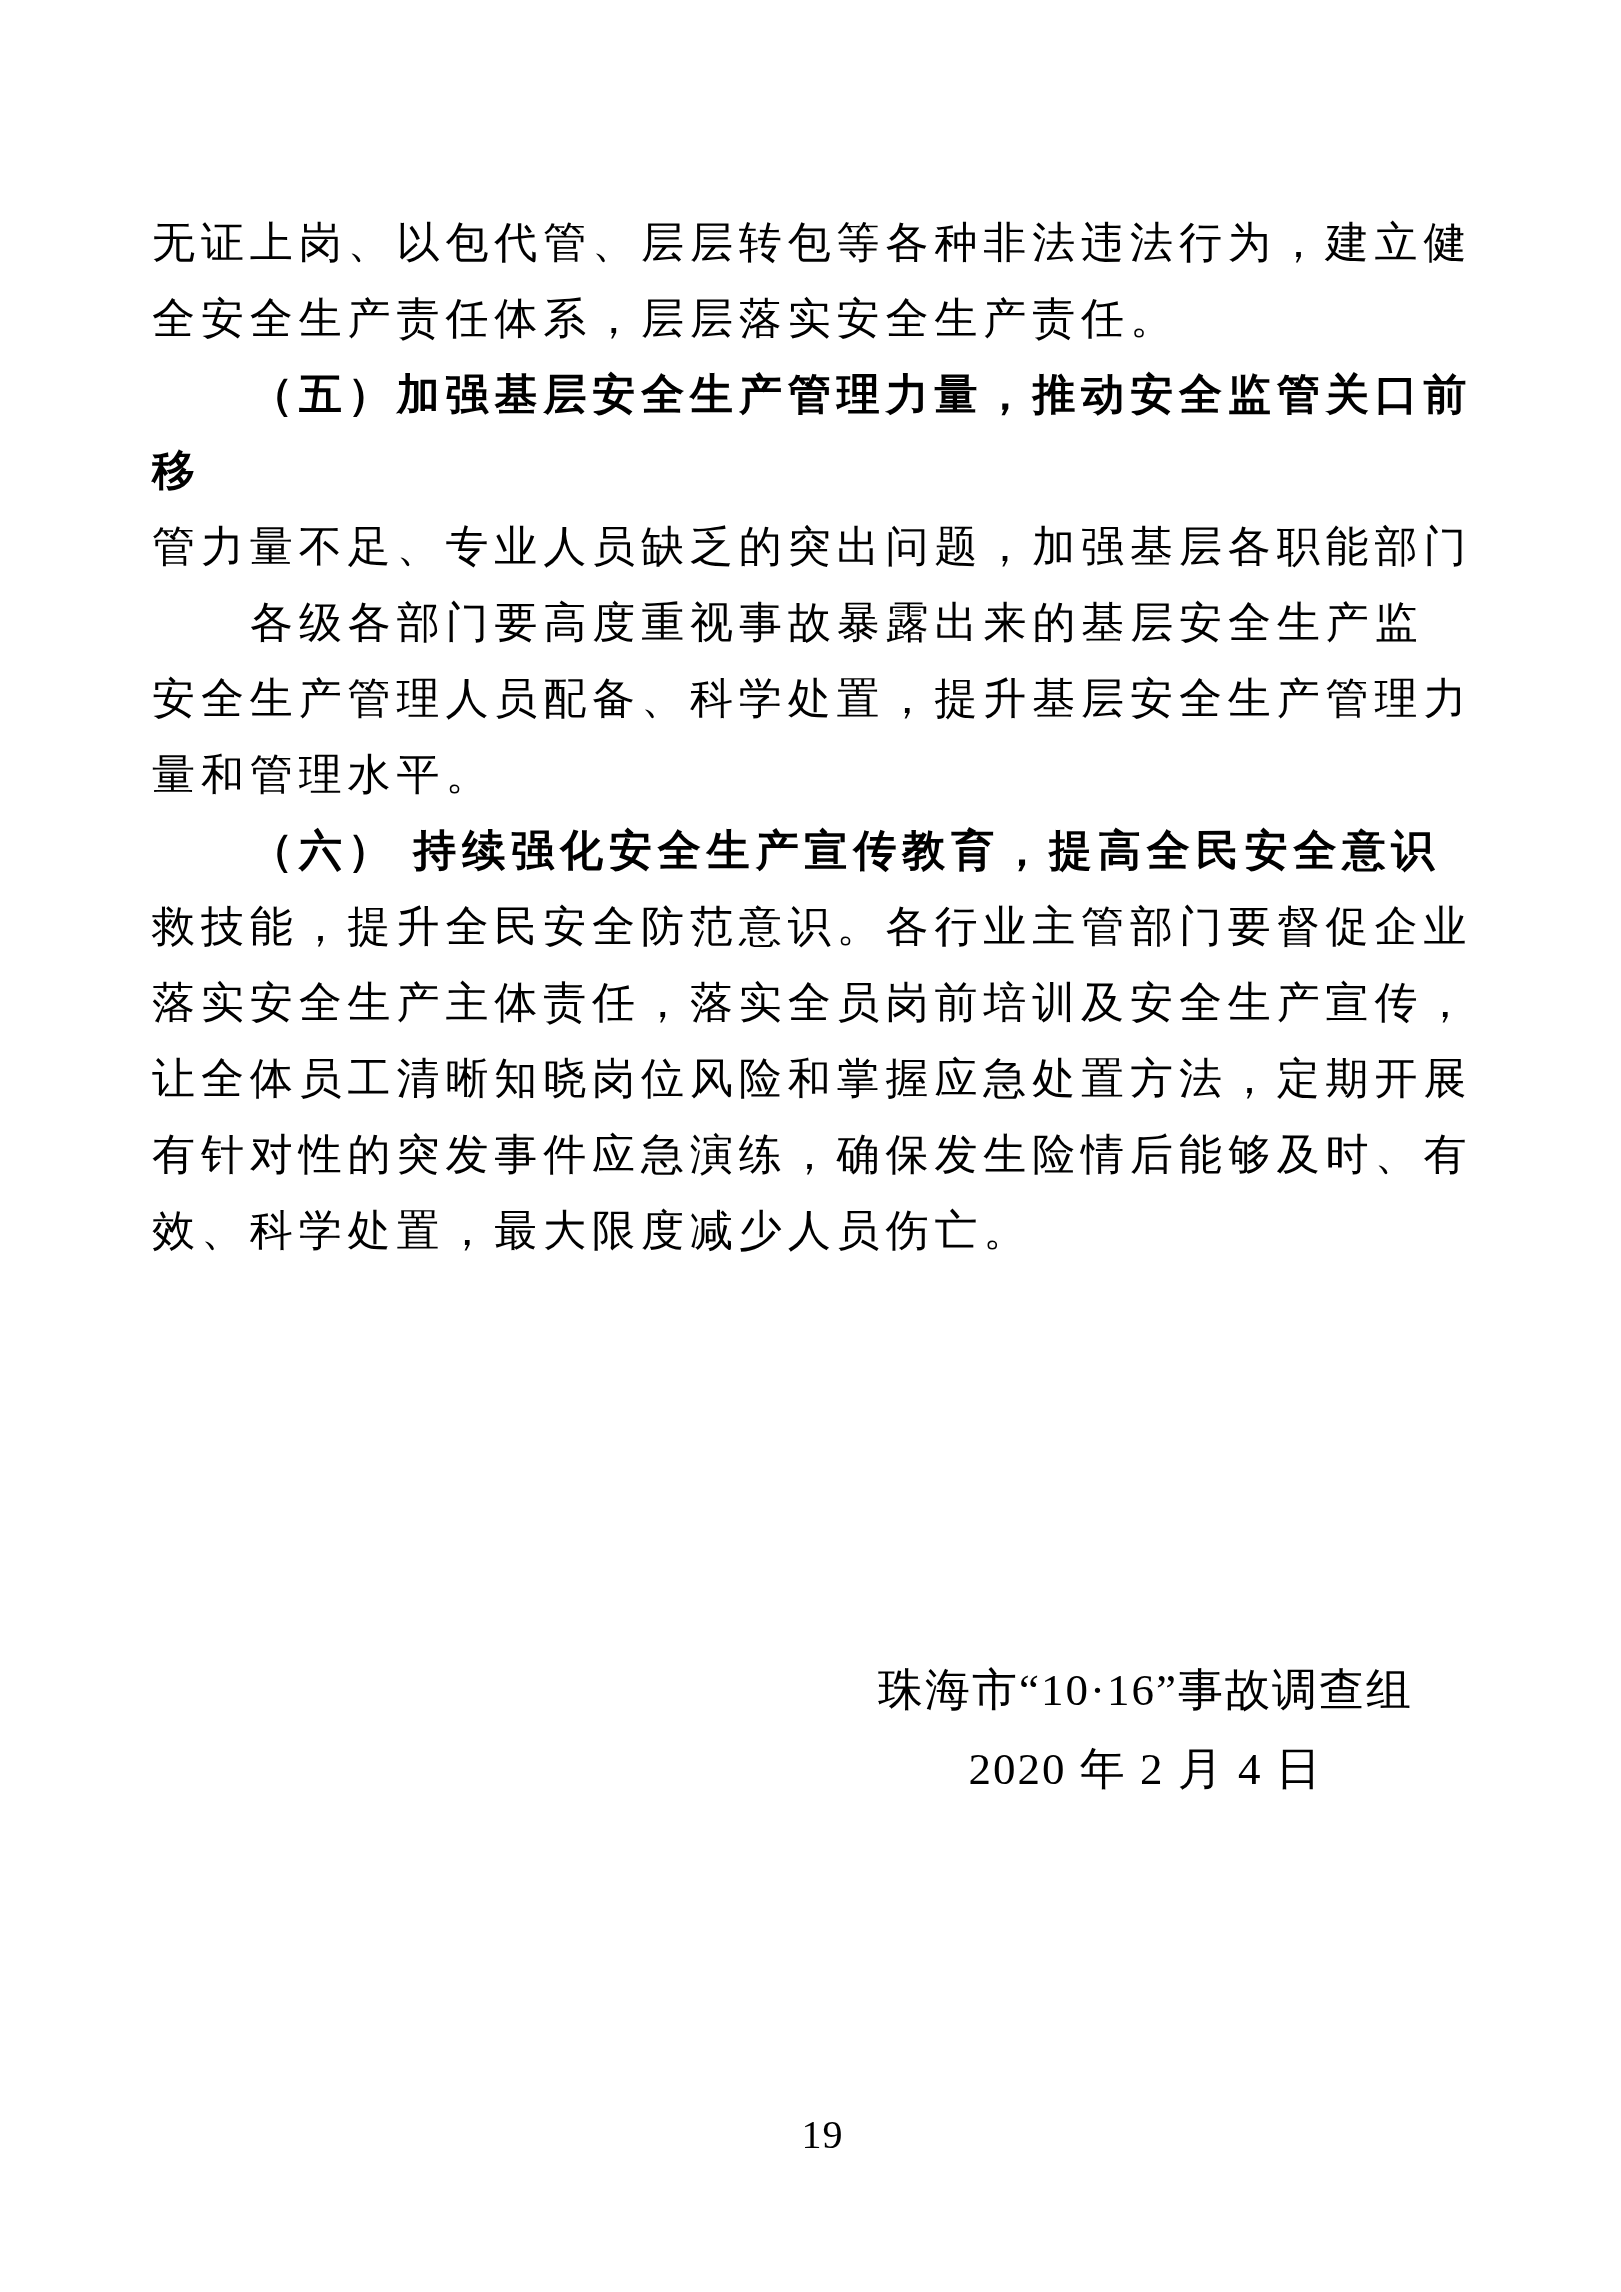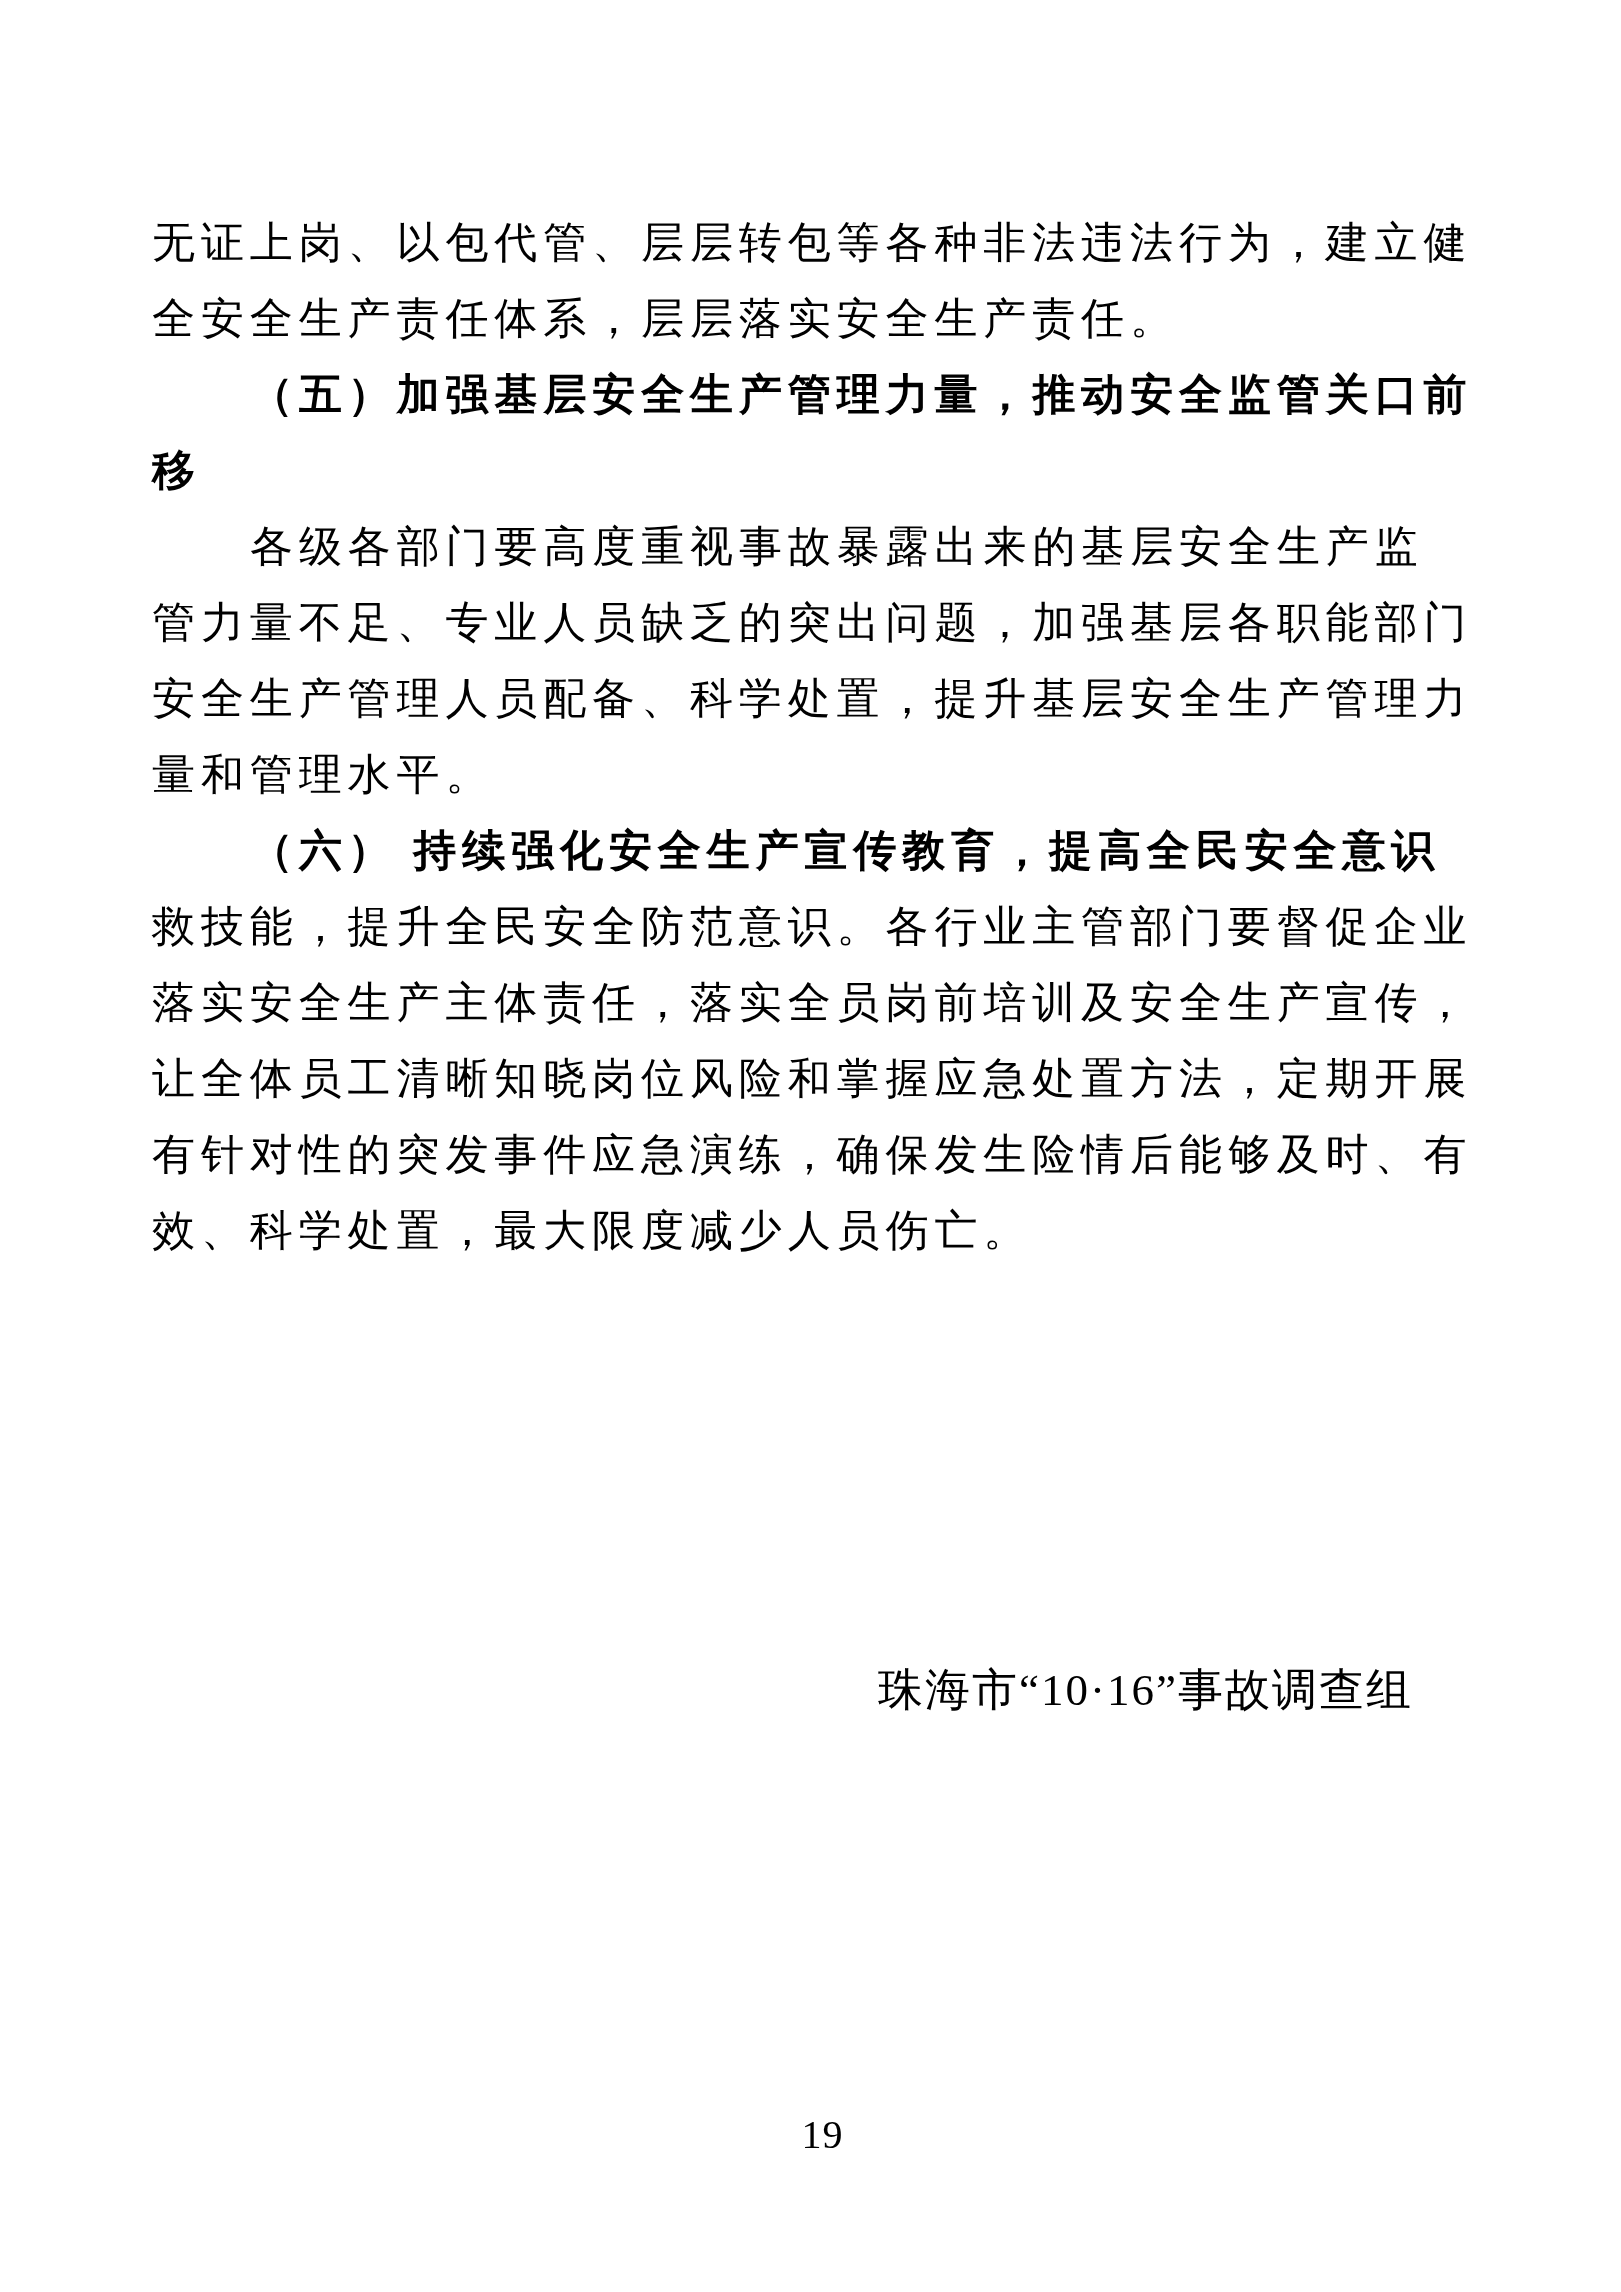--- a/index.html
+++ b/index.html
@@ -63,32 +63,33 @@
 </head>
 <body>
 
 <div class="page">
 
   <div class="body-text">
       <div class="line">无证上岗、以包代管、层层转包等各种非法违法行为，建立健</div>
       <div class="line">全安全生产责任体系，层层落实安全生产责任。</div>
       <div class="line bold indent">（五）加强基层安全生产管理力量，推动安全监管关口前</div>
       <div class="line bold">移</div>
+      <div class="line">管力量不足、专业人员缺乏的突出问题，加强基层各职能部门</div>
       <div class="line indent">各级各部门要高度重视事故暴露出来的基层安全生产监</div>
-      <div class="line">管力量不足、专业人员缺乏的突出问题，加强基层各职能部门</div>
       <div class="line">安全生产管理人员配备、科学处置，提升基层安全生产管理力</div>
       <div class="line">量和管理水平。</div>
       <div class="line bold indent">（六） 持续强化安全生产宣传教育，提高全民安全意识</div>
       <div class="line">救技能，提升全民安全防范意识。各行业主管部门要督促企业</div>
       <div class="line">落实安全生产主体责任，落实全员岗前培训及安全生产宣传，</div>
       <div class="line">让全体员工清晰知晓岗位风险和掌握应急处置方法，定期开展</div>
       <div class="line">有针对性的突发事件应急演练，确保发生险情后能够及时、有</div>
       <div class="line">效、科学处置，最大限度减少人员伤亡。</div>
     </div>
 
   <div class="signature">
     <div class="sig-line">珠海市“10·16”事故调查组</div>
+    <div class="sig-line">2020 年 2 月 4 日</div>
   </div>
 
   <div class="page-num">19</div>
 
 </div>
 
 
 </body></html>

